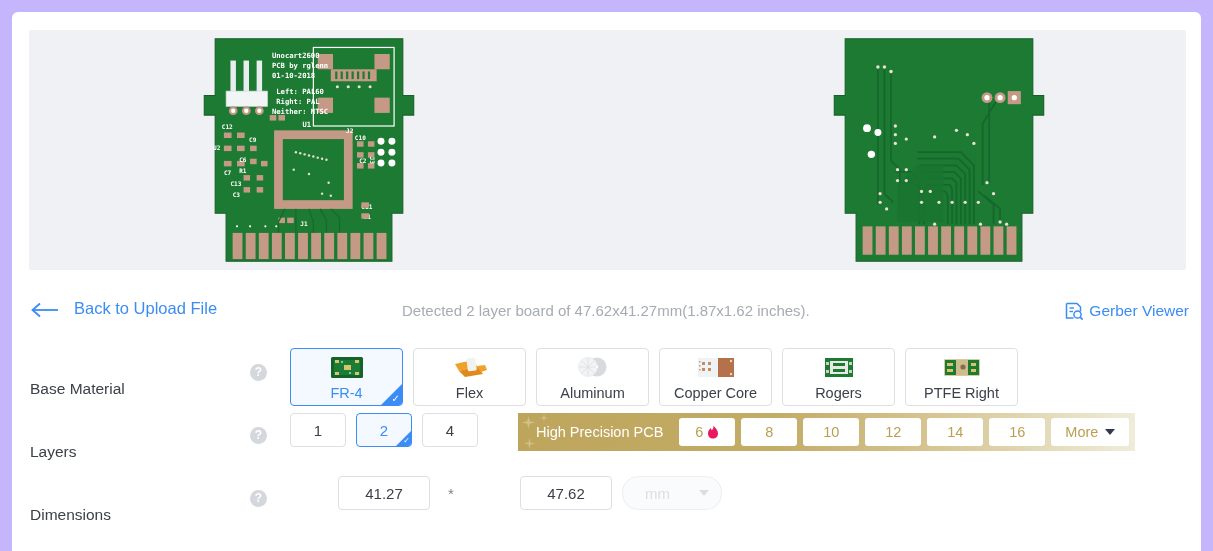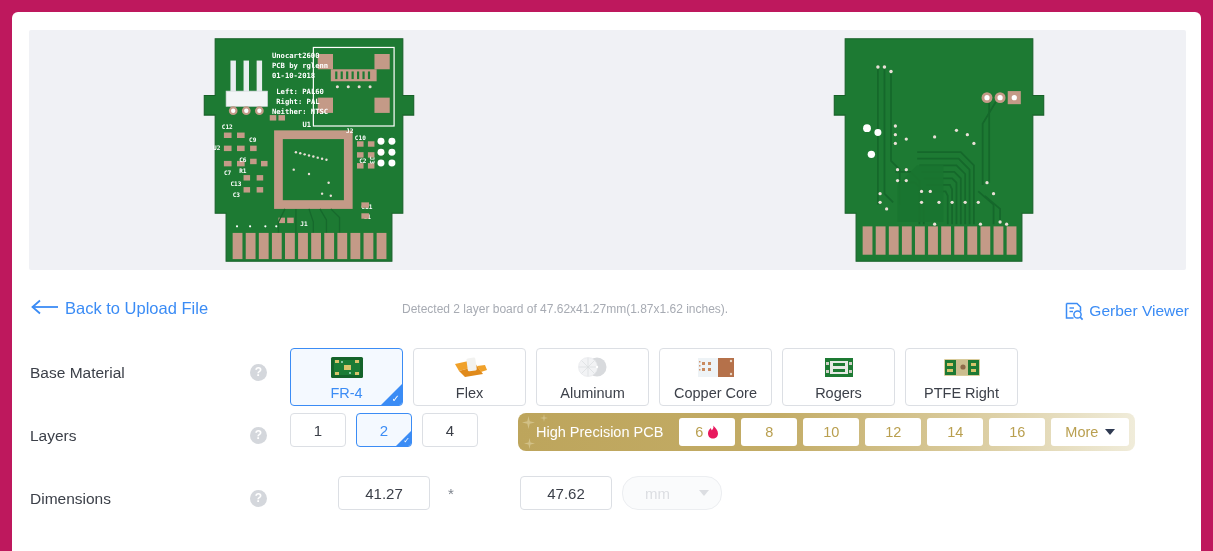--- a/index.html
+++ b/index.html
@@ -7,21 +7,21 @@
   html, body {
     margin: 0; padding: 0;
     width: 1213px; height: 551px;
     background: #f0f1f5;
     font-family: "Liberation Sans", sans-serif;
     overflow: hidden;
   }
   .page {
     position: relative;
     width: 1213px; height: 551px;
-    background: #be185d;
+    background: #c4b5fd;
   }
   .card {
     position: absolute;
     left: 12px; top: 12px;
     width: 1189px; height: 551px;
     background: #ffffff;
     border-radius: 6px;
   }
 
   
@@ -40,51 +40,51 @@
 
   
   .inforow {
     position: absolute;
     left: 0; top: 278px;
     width: 1189px; height: 46px;
   }
   .back-link {
     position: absolute;
     left: 18px; top: 9px;
-    display: flex; align-items: flex-start; gap: 5px;
+    display: flex; align-items: flex-end; gap: 14px;
     color: #3b8cf5;
     font-size: 16.5px;
     cursor: pointer;
     white-space: nowrap;
   }
   .back-arrow { display: block; }
   .detected {
     position: absolute;
     left: 390px; top: 12px;
     color: #a7abb3;
-    font-size: 12px;
+    font-size: 15px;
     white-space: nowrap;
   }
   .gerber {
     position: absolute;
     right: 12px; top: 11px;
     display: flex; align-items: center; gap: 5px;
     color: #3b8cf5;
     font-size: 15.5px;
     cursor: pointer;
     white-space: nowrap;
   }
 
   
   .form { position: absolute; left: 0; top: 336px; width: 1189px; }
   .frow { position: relative; height: 63px; }
   .frow.r2 { height: 63px; }
   .flabel {
     position: absolute;
-    left: 18px; top: 16px;
+    left: 18px; top: 32px;
     font-size: 15.5px;
     color: #3c4049;
     white-space: nowrap;
   }
   .help {
     position: absolute;
     left: 238px; top: 16px;
     width: 17px; height: 17px;
     border-radius: 50%;
     background: #d4d7dc;
@@ -170,21 +170,21 @@
     border-left-width: 15px;
     border-bottom-width: 15px;
   }
   .opt .corner-tick { font-size: 8px; right: 1px; bottom: 0px; }
 
   
   .gold {
     position: relative;
     height: 38px;
     margin-left: 30px;
-    border-radius: 8px;
+    border-radius: 0;
     background: linear-gradient(90deg, #bda55c 0%, #c3ac66 42%, #d9ca9b 72%, #f0ecda 100%);
     display: flex;
     align-items: center;
     padding: 0 6px 0 0;
     gap: 6px;
     overflow: hidden;
     flex: none;
   }
   .gold-label {
     color: #ffffff;

